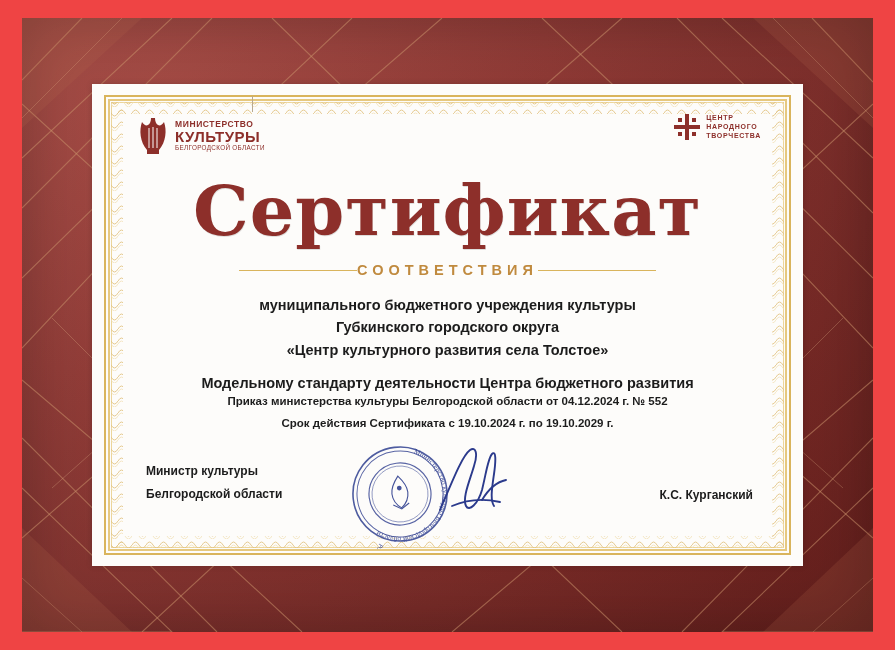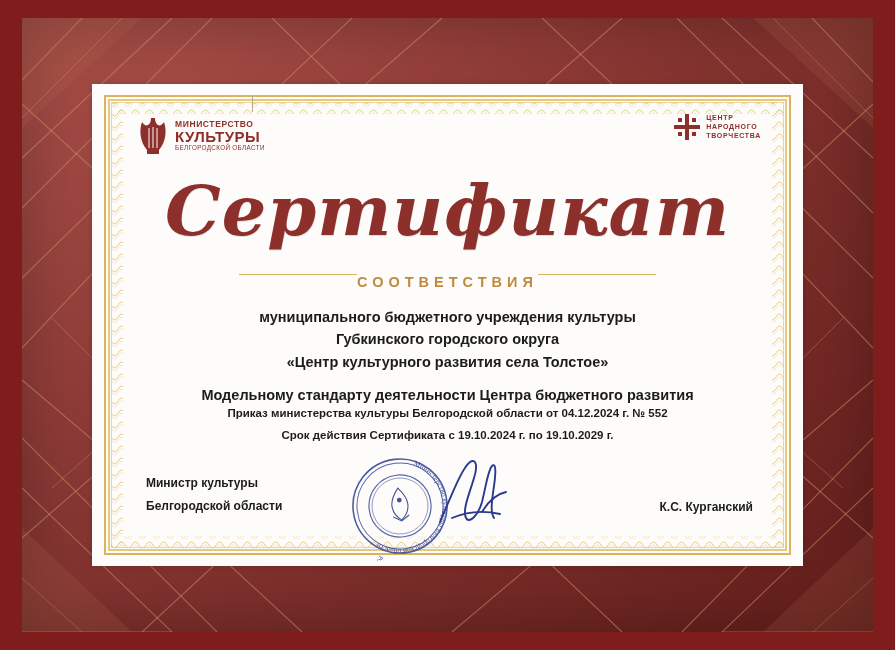--- a/index.html
+++ b/index.html
@@ -11,21 +11,21 @@
     width: 895px;
     height: 650px;
     font-family: "Liberation Sans", sans-serif;
     overflow: hidden;
   }
 
   .page {
     position: relative;
     width: 895px;
     height: 650px;
-    background: #7f1d1d;
+    background: #ef4444;
   }
 
   
   .frame-outer {
     position: absolute;
     left: 22px;
     top: 18px;
     width: 851px;
     height: 614px;
     background:
@@ -146,33 +146,33 @@
     letter-spacing: 0.7px;
     color: #8d2f2a;
     font-weight: bold;
   }
 
   
   .title {
     text-align: center;
     margin-top: 6px;
     font-family: "DejaVu Serif", serif;
-    font-style: italic;
     font-weight: bold;
     font-size: 70px;
     line-height: 1;
     color: #8d2f2a;
     letter-spacing: 1px;
     text-shadow: 0.5px 0.5px 0 rgba(0,0,0,0.12);
   }
 
   .subtitle-row {
     display: flex;
+    align-items: center;
     justify-content: center;
-    margin-top: 28px;
+    margin-top: 16px;
   }
   .rule {
     height: 1px;
     background: #d9b45c;
     flex: 0 0 118px;
   }
   .subtitle {
     font-size: 14.5px;
     letter-spacing: 5px;
     color: #c08a3e;

